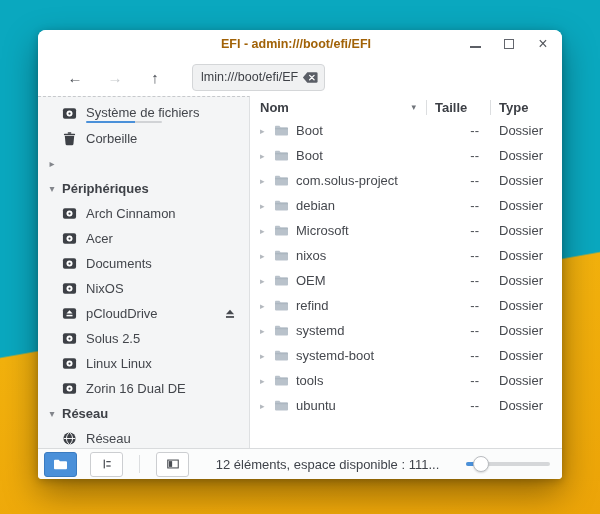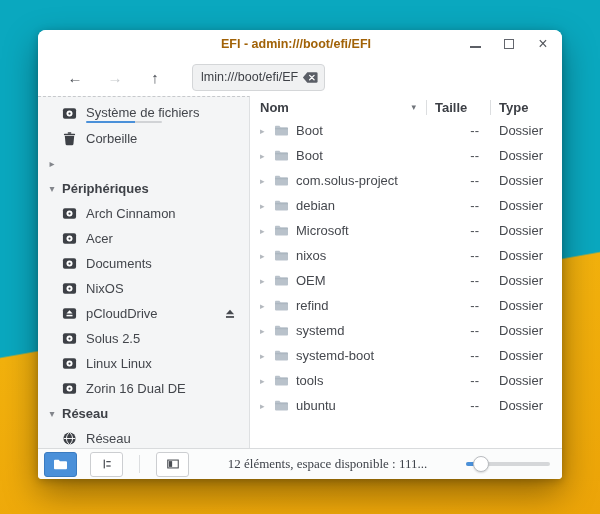--- a/index.html
+++ b/index.html
@@ -69,21 +69,21 @@
   .filerow { height: 25px; display: flex; align-items: center; font-size: 13px; color: #45484e; cursor: default; }
   .fcell-name { flex: 0 0 177px; display: flex; align-items: center; padding-left: 10px; overflow: hidden; }
   .fcell-name .exp { width: 12px; font-size: 9px; color: #b3b8be; flex: 0 0 12px; }
   .fcell-name .ficon { width: 15px; height: 13px; margin: 0 7px 0 2px; flex: 0 0 15px; display: inline-flex; }
   .fcell-size { flex: 0 0 64px; text-align: right; padding-right: 12px; color: #4a4d53; }
   .fcell-type { flex: 1; padding-left: 8px; }
 
   
   .statusbar {
     height: 31px; flex: 0 0 31px; border-top: 1px solid #d9dbdd; background: #fbfcfc;
-    display: flex; align-items: center; padding: 0 10px 0 6px; gap: 13px; font-family: Liberation Serif, serif;
+    display: flex; align-items: center; padding: 0 10px 0 6px; gap: 13px;
   }
   .sbtn {
     width: 33px; height: 25px; border: 1px solid #ccced1; border-radius: 3px; background: #fff;
     display: inline-flex; align-items: center; justify-content: center; cursor: default; padding: 0;
   }
   .sbtn.active { background: #4a90d9; border-color: #3a7bc0; }
   .vsep { width: 1px; height: 18px; background: #dcdee0; margin: 0 3px; }
   .status { flex: 1; text-align: center; font-size: 13px; color: #3f434a; white-space: nowrap; overflow: hidden; }
   .slider { position: relative; width: 84px; height: 16px; flex: 0 0 84px; margin-right: 2px; }
   .track { position: absolute; top: 6px; left: 0; right: 0; height: 4px; background: #d5d7d9; border-radius: 2px; }

